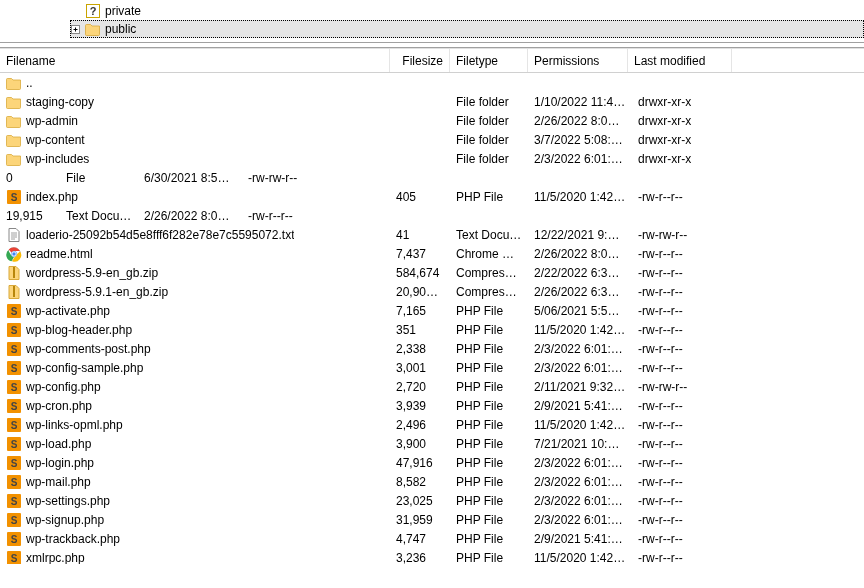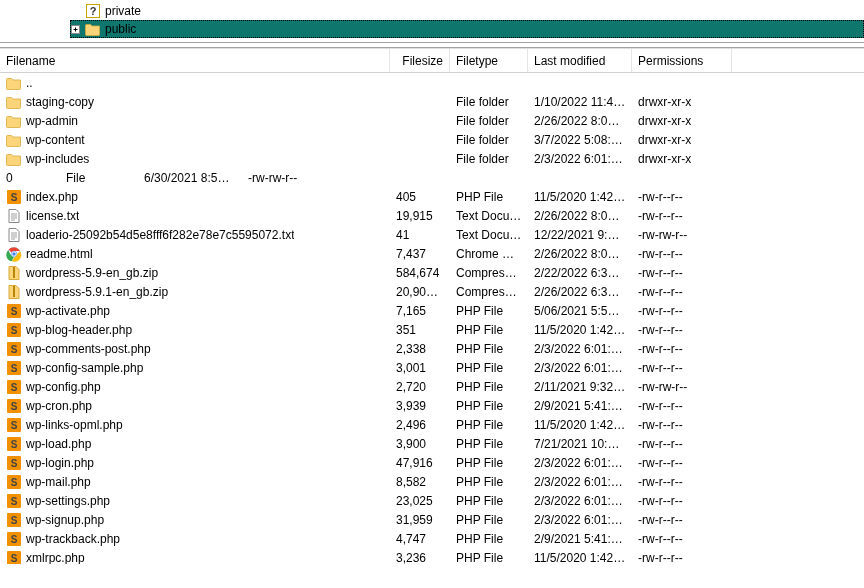--- a/index.html
+++ b/index.html
@@ -1,18 +1,18 @@
 <!DOCTYPE html>
 <html><head>
 <meta charset="utf-8">
 <style>
   html,body{margin:0;padding:0;font-family:"Segoe UI",Tahoma,sans-serif;font-size:12px;color:#000;background:#fff;width:864px;height:588px;overflow:hidden}
   .tree{padding:2px 0 4px 70px;line-height:18px}
   .tree-row{display:flex;align-items:center;height:18px;gap:4px}
-  .tree-row.sel{background:#0f766e;outline:1px dotted #000;outline-offset:-1px}
+  .tree-row.sel{background:#e5e5e5;outline:1px dotted #000;outline-offset:-1px}
   .expander{width:11px;height:11px;display:flex;align-items:center;justify-content:center;color:#888;font-size:10px;line-height:1}
   .expander.empty{visibility:hidden}
   .ico{width:16px;height:16px;display:flex;align-items:center;justify-content:center}
   .ico svg{width:16px;height:16px}
   .divider{height:4px;background:#fff;border-top:1px solid #a0a0a0;border-bottom:1px solid #a0a0a0;cursor:row-resize}
   .list{position:relative;height:516px;overflow:hidden}
   .header{display:flex;height:23px;border-top:1px solid #e0e0e0;border-bottom:1px solid #d0d0d0;background:#fff;user-select:none}
   .header .col{display:flex;align-items:center;padding:0 6px;border-right:1px solid #e5e5e5;box-sizing:border-box;white-space:nowrap;overflow:hidden;text-overflow:ellipsis}
   .rows{}
   .row{display:flex;height:19px;align-items:center}
@@ -54,22 +54,22 @@
     </div>
   </div>
 
 <div class="divider"></div>
 
 <div class="list">
   <div class="header">
     <div class="col c-name">Filename</div>
     <div class="col c-size" style="justify-content:flex-end">Filesize</div>
     <div class="col c-type">Filetype</div>
+    <div class="col c-perm">Permissions</div>
     <div class="col c-mod">Last modified</div>
-    <div class="col c-perm">Permissions</div>
   </div>
   <div class="rows" id="rows">
       <div class="row">
         <div class="cell c-name">
           <span class="ico">
             <svg viewBox="0 0 16 16">
               <path fill="#FCD57A" stroke="#D9A93A" stroke-width="0.8" d="M1.5 3.5h4l1.5 1.5h7.5v8.5a1 1 0 0 1-1 1h-12a1 1 0 0 1-1-1v-9a1 1 0 0 1 1-1z"></path>
             </svg>
           </span>
           <span class="fname">..</span>
@@ -150,29 +150,20 @@
             </svg>
           </span>
           <span class="fname">index.php</span>
         </div>
         <div class="cell c-size">405</div>
         <div class="cell c-type">PHP File</div>
         <div class="cell c-mod">11/5/2020 1:42:…</div>
         <div class="cell c-perm">-rw-r--r--</div>
       </div>
       <div class="row">
-        <div class="cell c-name">
-          <span class="ico">
-            <svg viewBox="0 0 16 16">
-              <path fill="#fff" stroke="#888" d="M3 1.5h7l3 3v10H3z"></path>
-              <path stroke="#888" stroke-width="0.8" d="M5 6h6M5 8h6M5 10h6M5 12h4"></path>
-            </svg>
-          </span>
-          <span class="fname">license.txt</span>
-        </div>
         <div class="cell c-size">19,915</div>
         <div class="cell c-type">Text Docu…</div>
         <div class="cell c-mod">2/26/2022 8:04:…</div>
         <div class="cell c-perm">-rw-r--r--</div>
       </div>
       <div class="row">
         <div class="cell c-name">
           <span class="ico">
             <svg viewBox="0 0 16 16">
               <path fill="#fff" stroke="#888" d="M3 1.5h7l3 3v10H3z"></path>

